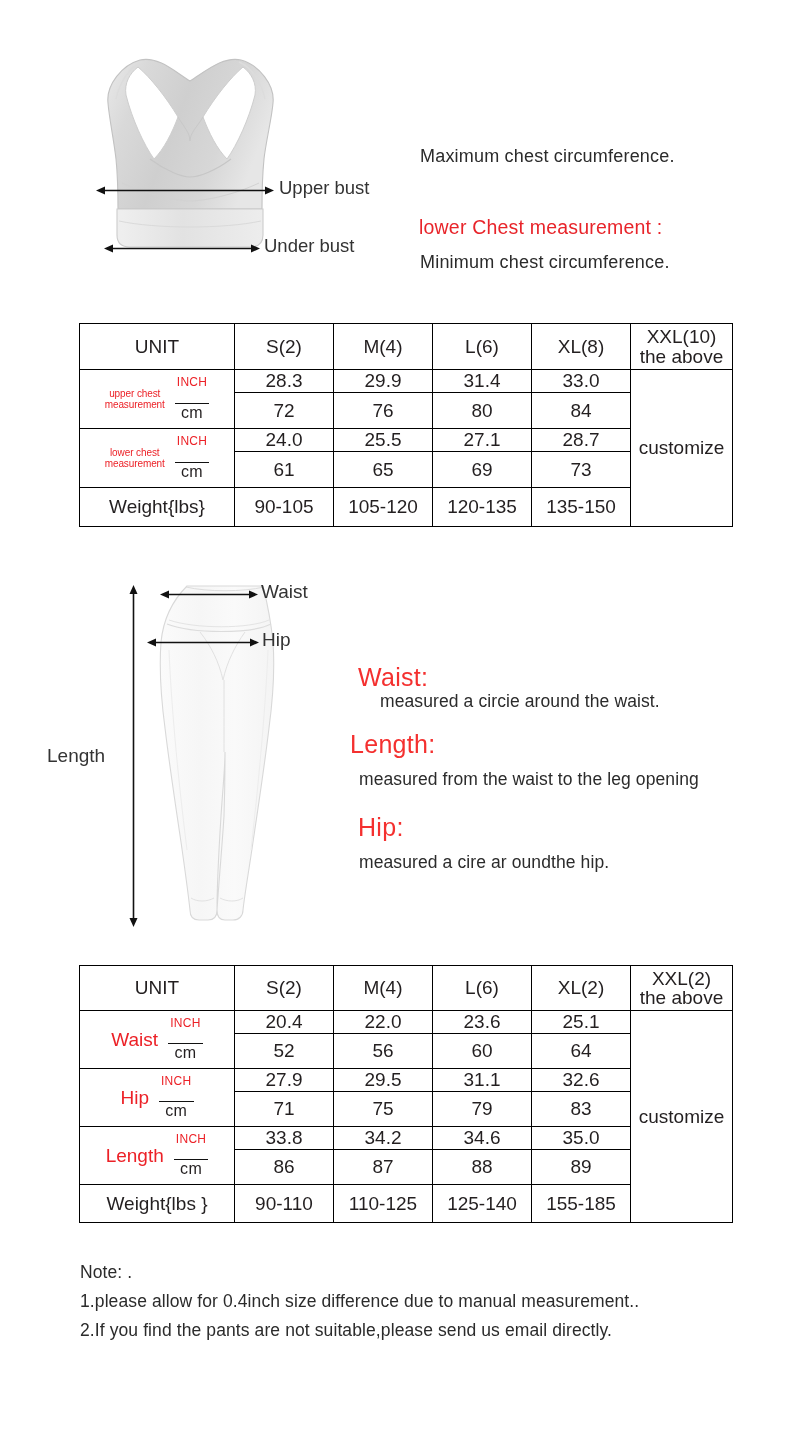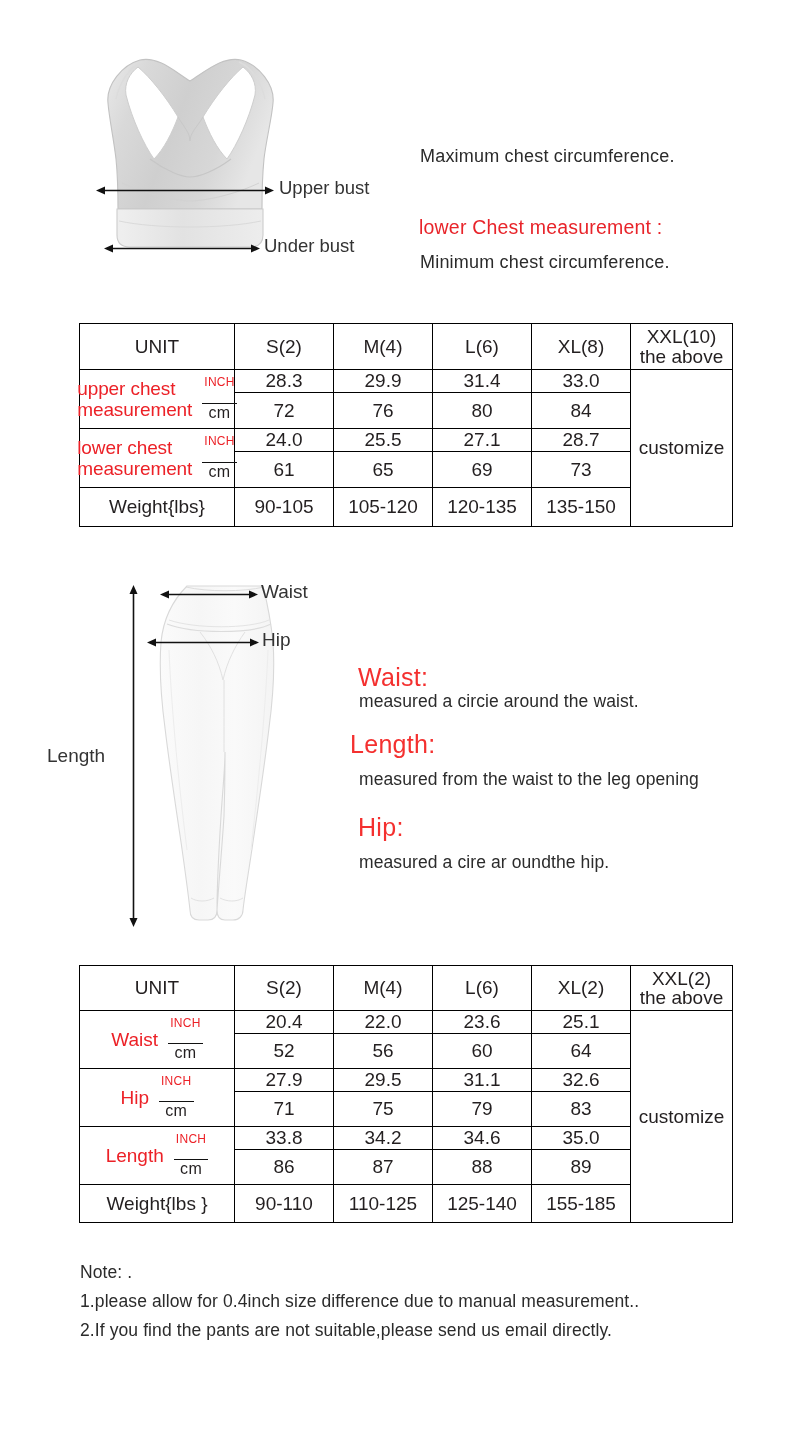--- a/index.html
+++ b/index.html
@@ -104,22 +104,22 @@
     width: 100%;
   }
   .rl-name {
     color: #ec2127;
     font-size: 19px;
     text-align: right;
     line-height: 1.12;
     white-space: nowrap;
   }
   .rl-name.two-line {
-    font-size: 19px;
-    text-align: left;
+    font-size: 10px;
+    text-align: center;
     letter-spacing: -.1px;
   }
   .rl-frac {
     display: flex;
     flex-direction: column;
     align-items: center;
     line-height: 1.05;
   }
   .rl-frac .inch {
     color: #ec2127;
@@ -396,21 +396,21 @@
   <div class="arrow-v" style="left:128px; top:585px; height:342px;">
     <svg width="11" height="342" viewBox="0 0 11 342">
       <line x1="5.5" y1="6" x2="5.5" y2="336" stroke="#111" stroke-width="1.6"></line>
       <polygon points="5.5,0 1.5,9 9.5,9" fill="#111"></polygon>
       <polygon points="5.5,342 1.5,333 9.5,333" fill="#111"></polygon>
     </svg>
   </div>
   <div class="abs garment-label big" style="left:47px; top:745px;">Length</div>
 
   <div class="abs desc-head-lg" style="left:358px; top:663px;">Waist:</div>
-  <div class="abs desc-body-lg" style="left:359px; top:691px;text-align:center;">measured a circie around the waist.</div>
+  <div class="abs desc-body-lg" style="left:380px; top:691px;text-align:center;">measured a circie around the waist.</div>
 
   <div class="abs desc-head-lg" style="left:350px; top:730px;">Length:</div>
   <div class="abs desc-body-lg" style="left:359px; top:769px;">measured from the waist to the leg opening</div>
 
   <div class="abs desc-head-lg" style="left:358px; top:813px;">Hip:</div>
   <div class="abs desc-body-lg" style="left:359px; top:852px;">measured a cire ar oundthe hip.</div>
 
   <table class="size-table" style="left:79px; top:965px; width:653px;">
     <colgroup>
       <col style="width:155px">

